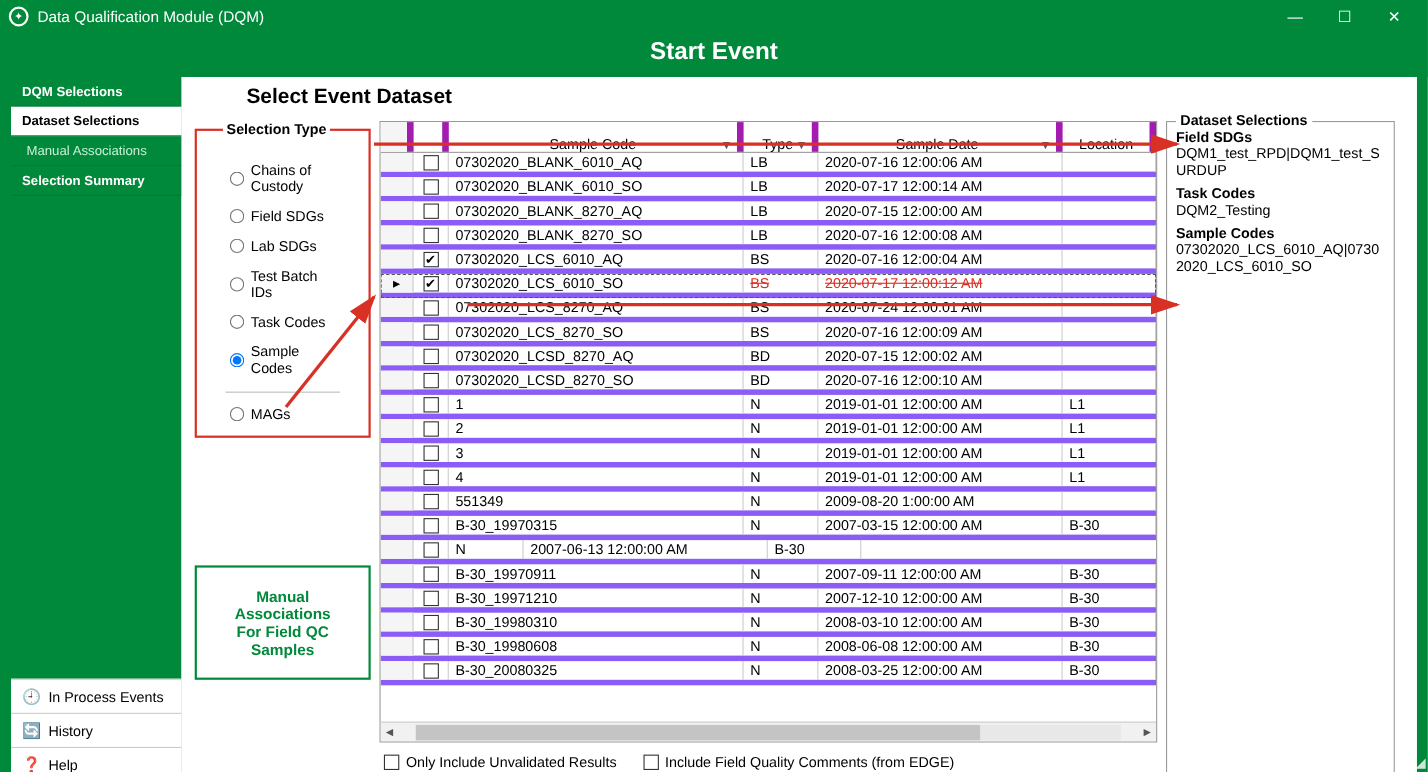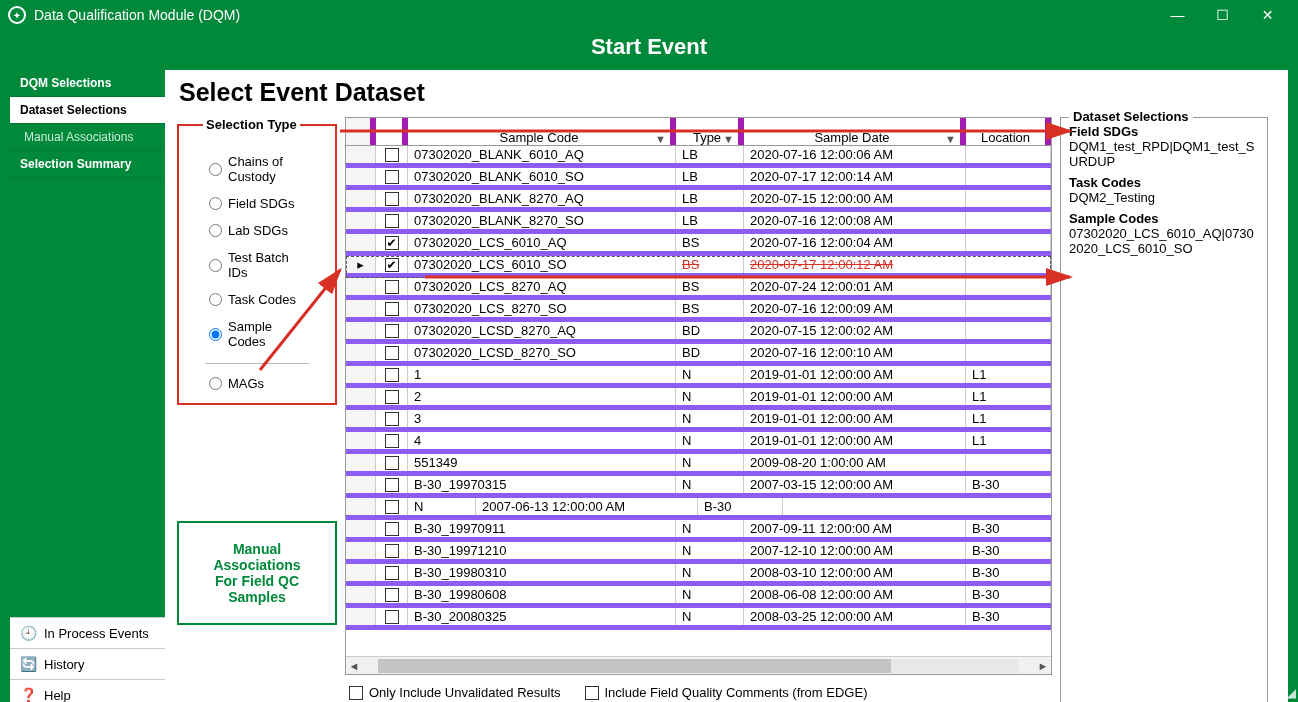--- a/index.html
+++ b/index.html
@@ -13,21 +13,21 @@
 .main-wrap { display: flex; background: #fff; margin: 0 10px 10px 10px; height: 640px; }
 .sidebar { width: 158px; background: #00893a; color: #fff; display: flex; flex-direction: column; }
 .sidebar-item { padding: 6px 10px; font-weight: bold; font-size: 12px; cursor: pointer; background: #00893a; color: #fff; border-bottom: 1px solid #007a34; }
 .sidebar-item.active { background: #fff; color: #000; }
 .sidebar-item.sub { font-weight: normal; font-size: 12px; color: #c9f0d7; padding-left: 14px; }
 .sidebar-spacer { flex: 1; }
 .sidebar-btm { background: #fff; }
 .sidebar-btm .btm-item { display: flex; align-items: center; gap: 6px; padding: 6px 10px; color: #000; border-top: 1px solid #ccc; cursor: pointer; font-size: 13px; }
 .btm-item .ico { width: 18px; height: 18px; display: inline-flex; align-items:center; justify-content:center; font-size:14px; }
 .content { flex: 1; background: #fff; display: flex; flex-direction: column; position: relative; }
-.content-title { padding: 8px 14px 2px; font-size: 25px; font-weight: bold; }
+.content-title { padding: 8px 14px 2px; font-size: 19px; font-weight: bold; margin-left: 45px; }
 .content-body { flex: 1; display: flex; gap: 8px; padding: 8px 12px 0; overflow:hidden; }
 .left-col { width: 160px; display: flex; flex-direction: column; gap: 16px; }
 .sel-type-box { border: 2px solid #d93025; padding: 10px 24px 12px; position: relative; }
 .sel-type-box legend { font-weight: bold; font-size: 13px; padding: 0 3px; }
 .radio-row { display: flex; align-items: center; gap: 6px; margin: 12px 0 0 6px; font-size: 13px; }
 .radio-row input { margin: 0; }
 .sel-type-box hr { border: none; border-top: 1px solid #bbb; margin: 14px 2px 4px; }
 .manual-box { border: 2px solid #00893a; color: #00893a; text-align: center; font-weight: bold; padding: 18px 10px; font-size: 14px; margin-top: 100px; }
 .mid-col { flex: 1; display: flex; flex-direction: column; }
 .grid-wrap { flex:1; border: 1px solid #999; overflow: hidden; display:flex; flex-direction:column; }

